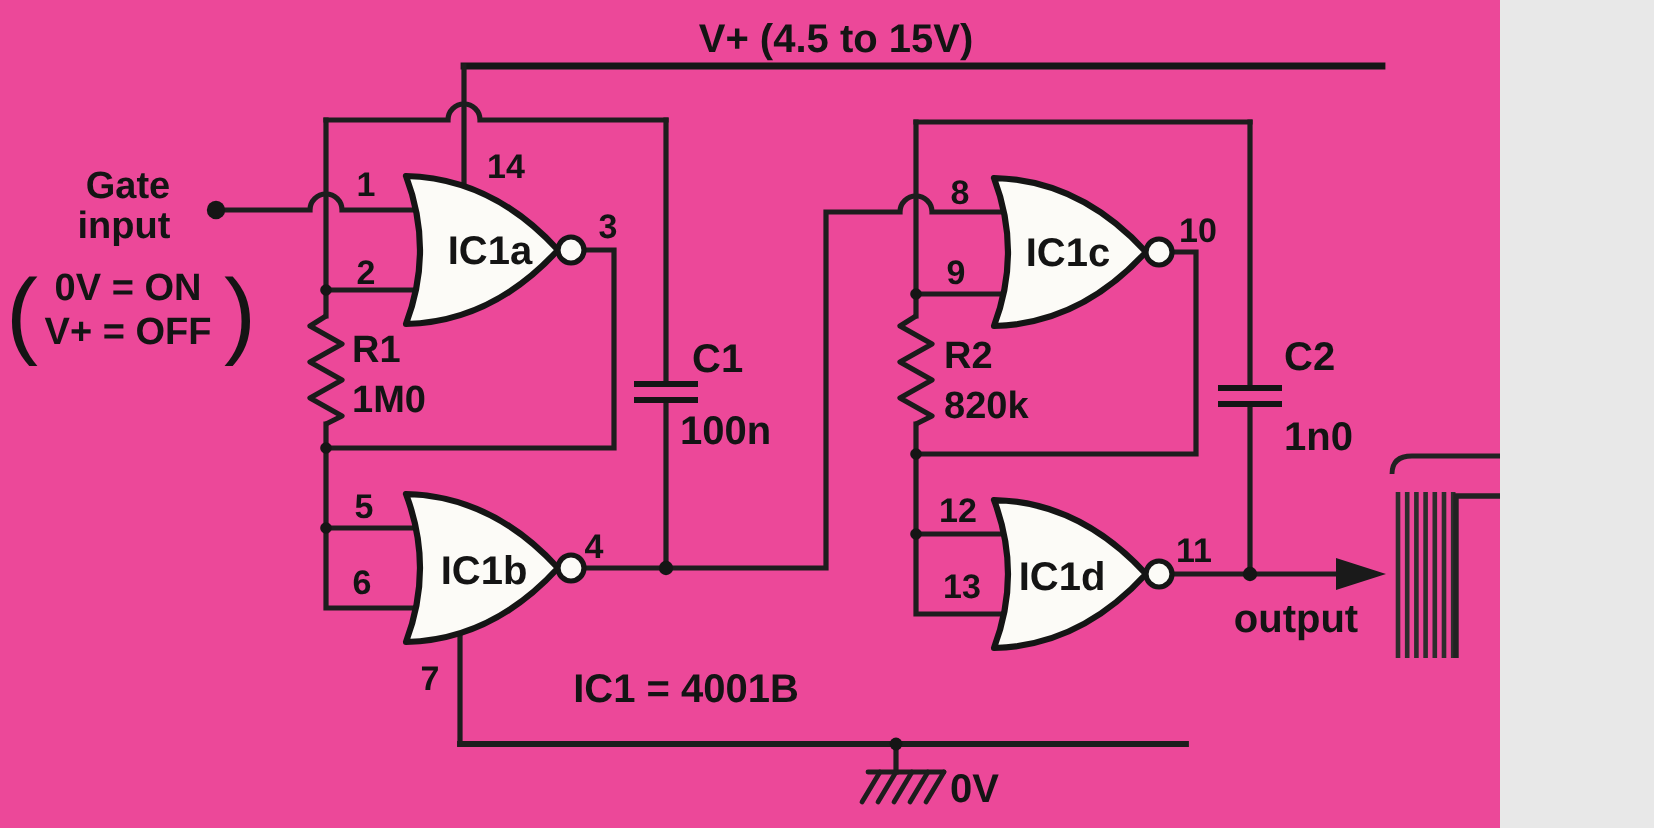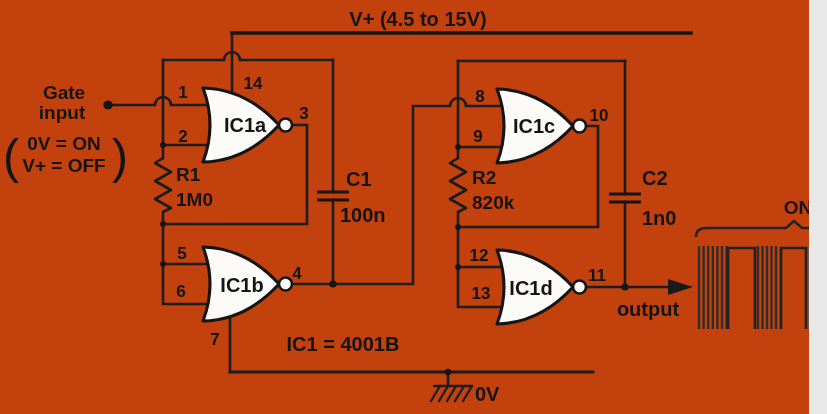--- a/index.html
+++ b/index.html
@@ -1,16 +1,16 @@
 <!DOCTYPE html>
 <html><head>
 <meta charset="utf-8">
 <style>
   html,body{margin:0;padding:0;background:#e8e8e8;}
-  .stage{width:809px;height:414px;background:#c2410c;position:relative;overflow:hidden;}
+  .stage{width:750px;height:414px;background:#ec4899;position:relative;overflow:hidden;}
   svg{position:absolute;left:0;top:0;}
   .wire{stroke:#1d1d1d;stroke-width:2.6;fill:none;stroke-linecap:square;stroke-linejoin:miter;}
   .rail{stroke:#161616;stroke-width:3.4;fill:none;stroke-linecap:square;}
   .gnd{stroke:#1d1d1d;stroke-width:2.4;fill:none;stroke-linecap:round;}
   .gate{fill:#fcfbf7;stroke:#151515;stroke-width:3.1;stroke-linejoin:round;}
   .bubble{fill:#fcfbf7;stroke:#151515;stroke-width:2.6;}
   .comp{stroke:#1b1b1b;stroke-width:2.6;fill:none;stroke-linejoin:round;}
   .plate{stroke:#151515;stroke-width:3;fill:none;stroke-linecap:butt;}
   .dot{fill:#151515;}
   .wavedark{stroke:#2d2d2d;stroke-width:2.3;fill:none;}

